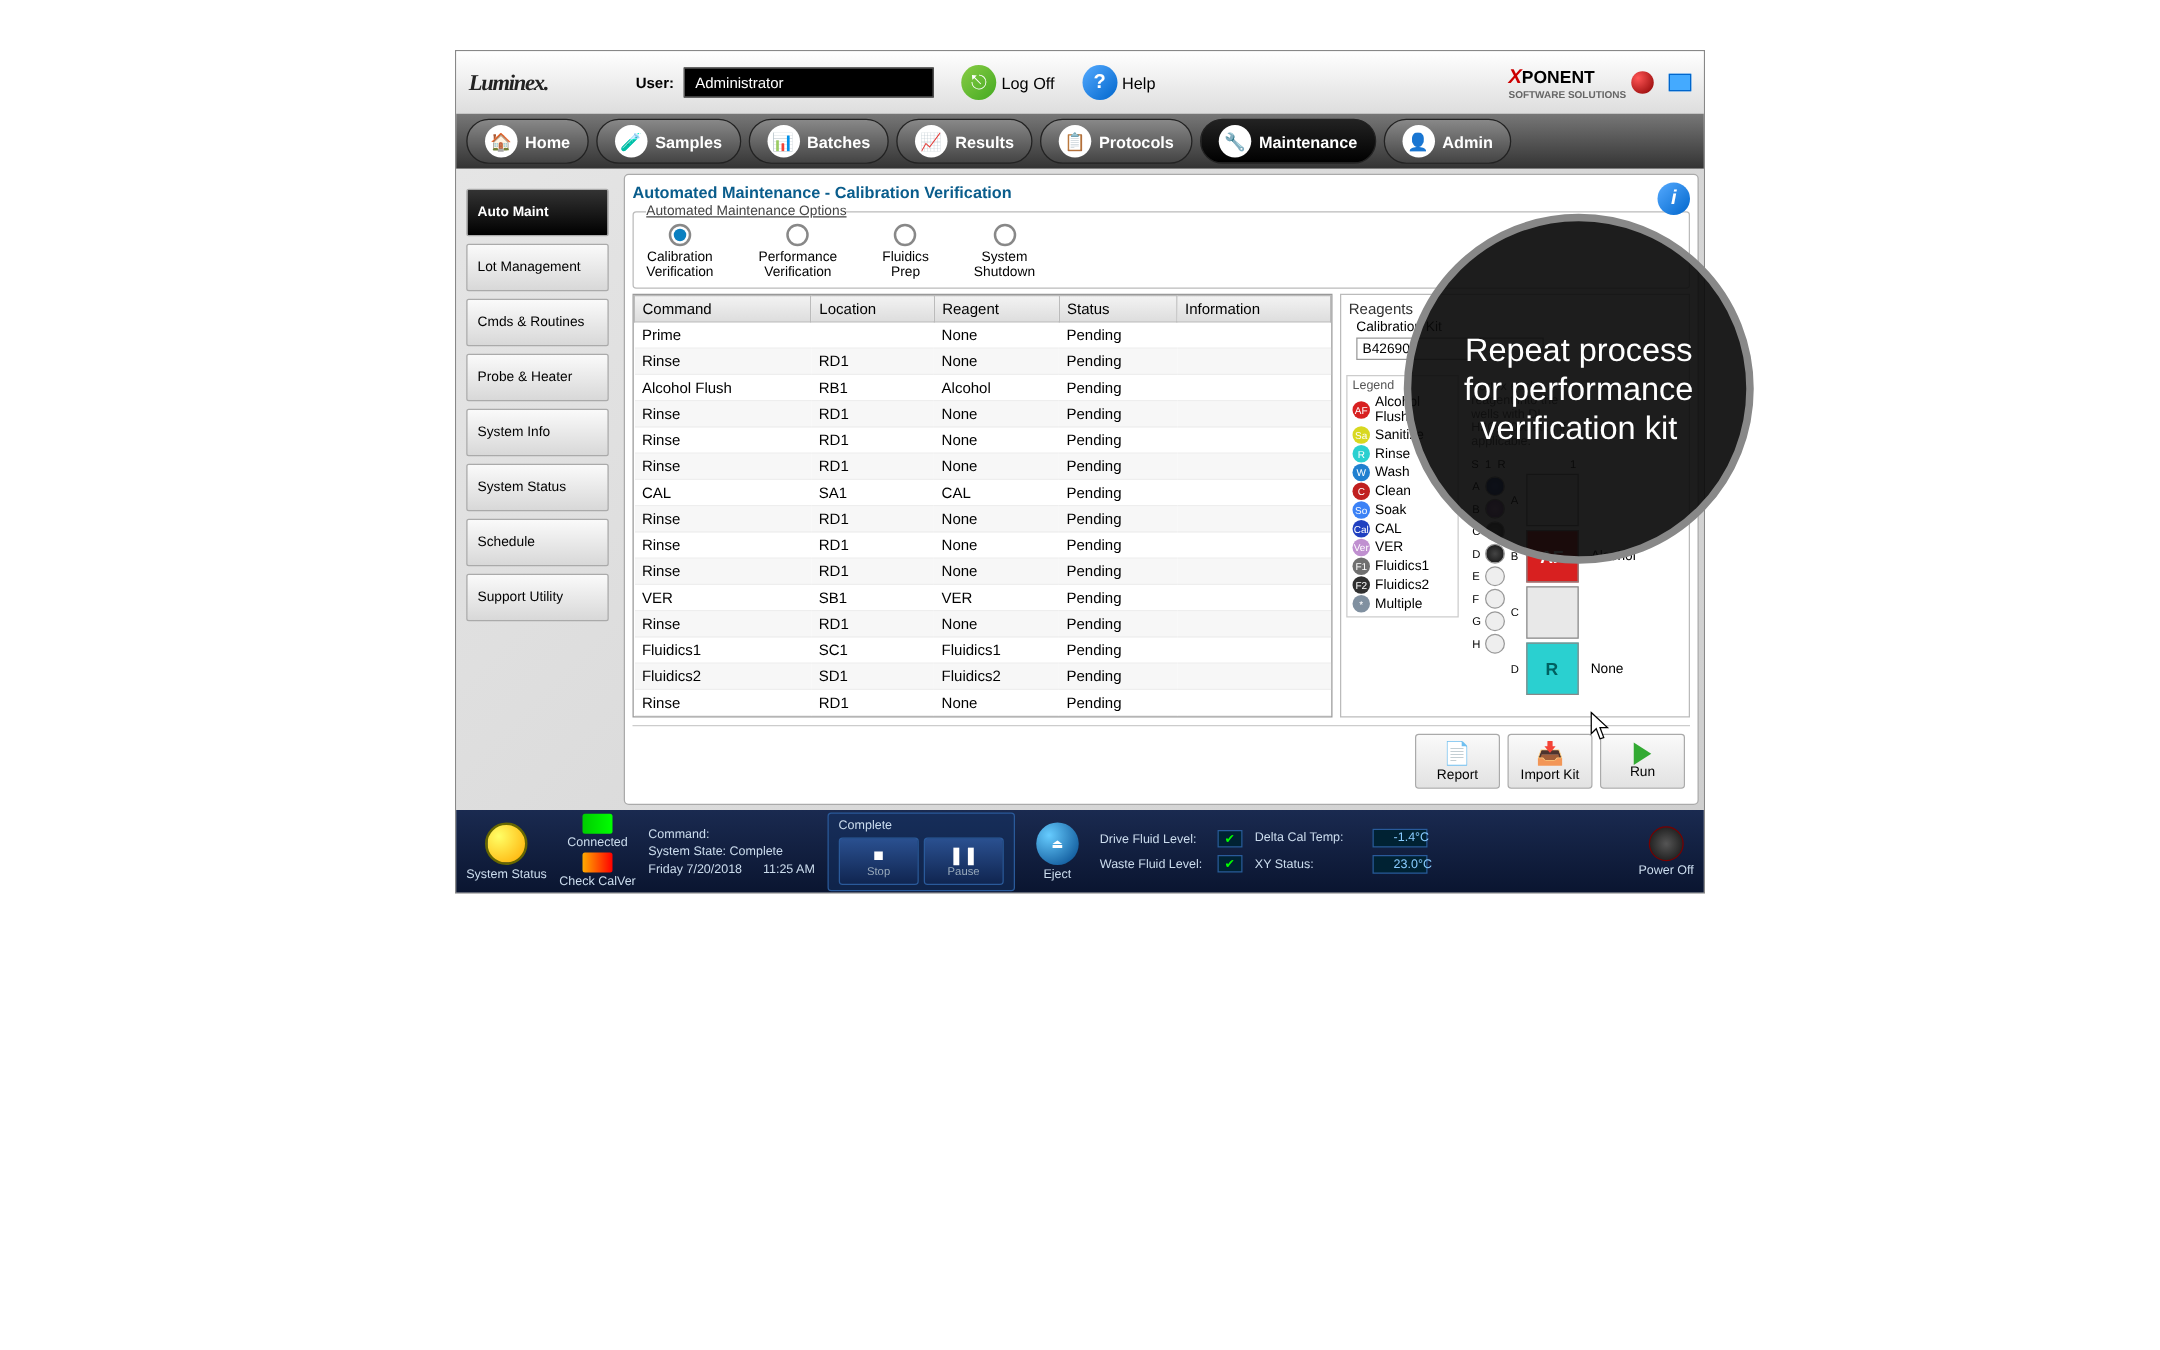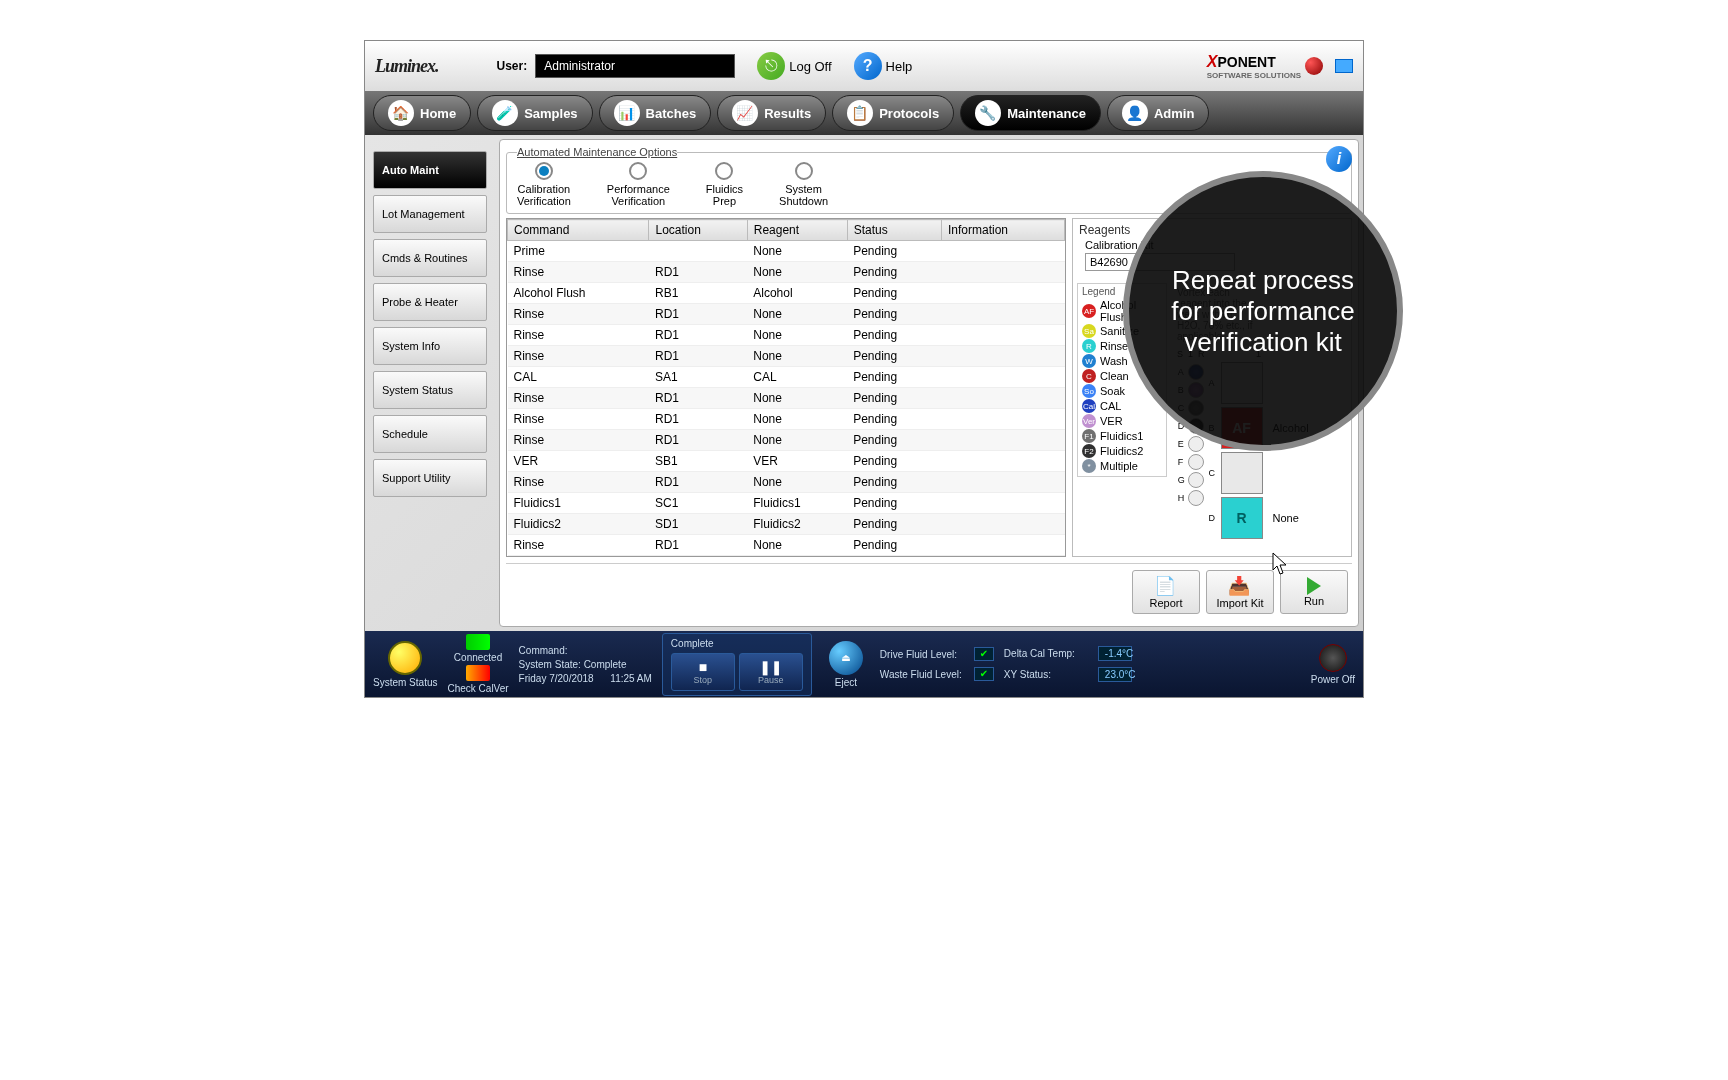--- a/index.html
+++ b/index.html
@@ -2,21 +2,21 @@
 <html><head>
 <meta charset="utf-8">
 <style>
 * { box-sizing: border-box; margin: 0; padding: 0; font-family: Arial, sans-serif; }
 body { background: #fff; display: flex; justify-content: center; align-items: flex-start; padding-top: 40px; }
 .app-window { width: 1000px; background: linear-gradient(135deg, #e8e8e8, #d0d0d0); border: 1px solid #888; position: relative; }
 
 
 .header { height: 50px; background: linear-gradient(180deg, #fff, #ddd); display: flex; align-items: center; padding: 0 10px; gap: 10px; }
 .logo { font-family: 'Times New Roman', serif; font-size: 18px; font-weight: bold; font-style: italic; color: #222; letter-spacing: -1px; }
-.user-box { display: flex; align-items: center; gap: 8px; margin-left: 48px; }
+.user-box { display: flex; align-items: center; gap: 8px; margin-left: 60px; }
 .user-label { font-size: 12px; font-weight: bold; }
 .user-input { background: #000; color: #fff; border: 1px solid #555; padding: 4px 8px; width: 200px; font-size: 12px; }
 .header-btn { display: flex; align-items: center; gap: 4px; font-size: 13px; margin-left: 12px; cursor: pointer; }
 .header-icon { width: 28px; height: 28px; border-radius: 50%; display: flex; align-items: center; justify-content: center; font-size: 16px; color: #fff; }
 .icon-logoff { background: linear-gradient(135deg, #8c4, #4a2); }
 .icon-help { background: linear-gradient(135deg, #5af, #06c); font-weight: bold; }
 .brand-right { margin-left: auto; display: flex; align-items: center; gap: 4px; font-size: 14px; font-weight: bold; }
 .brand-x { color: #c00; font-style: italic; font-size: 16px; }
 .brand-dot { width: 18px; height: 18px; border-radius: 50%; background: radial-gradient(circle at 30% 30%, #f55, #800); }
 .brand-sub { font-size: 8px; color: #666; }
@@ -100,21 +100,21 @@
 .sb-group { display: flex; flex-direction: column; align-items: center; gap: 2px; }
 .sb-icon-sm { width: 24px; height: 16px; border-radius: 2px; }
 .sb-text-col { display: flex; flex-direction: column; gap: 3px; }
 .sb-mid { border: 1px solid #2a5a9a; background: rgba(20,50,100,0.5); padding: 4px 8px; border-radius: 3px; }
 .sb-ctrl-btn { width: 64px; height: 38px; border: 1px solid #2a5a9a; background: linear-gradient(180deg, #2a5090, #102550); border-radius: 3px; display: flex; flex-direction: column; align-items: center; justify-content: center; color: #9ab; font-size: 9px; }
 .sb-ctrl-btn .cicon { font-size: 14px; color: #fff; }
 .sb-eject { width: 48px; }
 .sb-eject-circle { width: 34px; height: 34px; border-radius: 50%; background: radial-gradient(circle at 30% 30%, #6cf, #048); display: flex; align-items: center; justify-content: center; color: #fff; }
 .sb-readout { display: flex; align-items: center; gap: 4px; }
 .sb-readout .rlabel { width: 90px; color: #cde; }
-.sb-readout .rval { background: #023; border: 1px solid #2a5a9a; padding: 1px 6px; width: 34px; color: #8cf; }
+.sb-readout .rval { background: #023; border: 1px solid #2a5a9a; padding: 1px 16px; width: 44px; color: #8cf; }
 .sb-check { width: 20px; height: 14px; background: #023; border: 1px solid #2a5a9a; color: #0f0; text-align: center; font-size: 10px; }
 .sb-power { margin-left: auto; display: flex; flex-direction: column; align-items: center; gap: 2px; }
 .sb-power-btn { width: 28px; height: 28px; border-radius: 50%; background: radial-gradient(circle, #555, #111); border: 1px solid #700; }
 </style>
 </head>
 <body>
 
 <div class="app-window">
 
   <div class="header">
@@ -179,20 +179,21 @@
         <div class="side-item">Cmds &amp; Routines</div>
         <div class="side-item">Probe &amp; Heater</div>
         <div class="side-item">System Info</div>
         <div class="side-item">System Status</div>
         <div class="side-item">Schedule</div>
         <div class="side-item">Support Utility</div>
       </div>
 
     <div class="main-panel">
       <div class="info-icon">i</div>
+      <div class="panel-title">Automated Maintenance - Calibration Verification</div>
 
       <fieldset class="options">
         <legend>Automated Maintenance Options</legend>
         <div class="radio-row" id="radio-row">
             <div class="radio-opt">
               <div class="radio-circle selected"></div>
               <div>Calibration<br>Verification</div>
             </div>
             <div class="radio-opt">
               <div class="radio-circle "></div>

